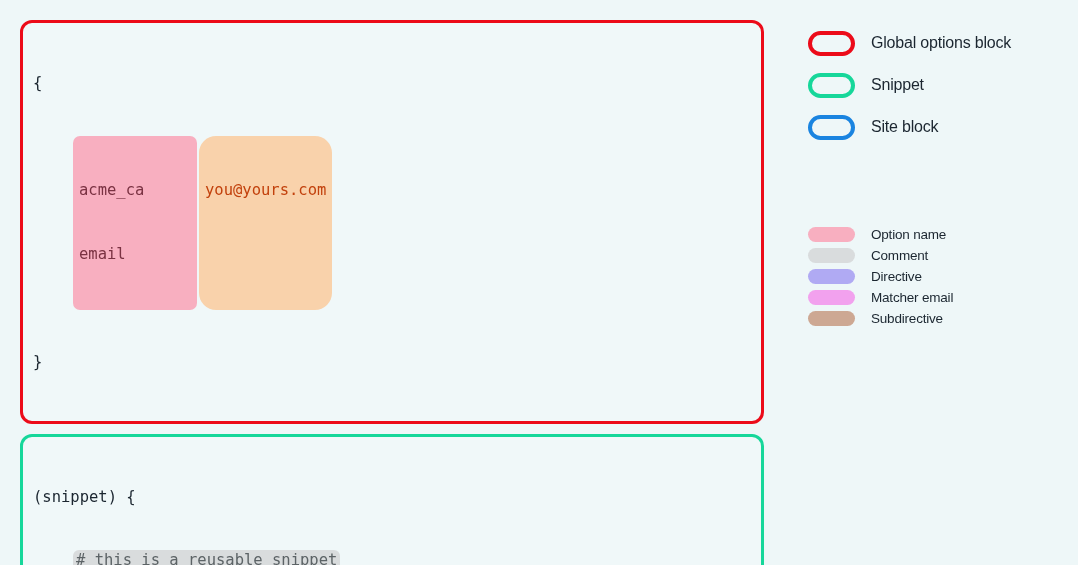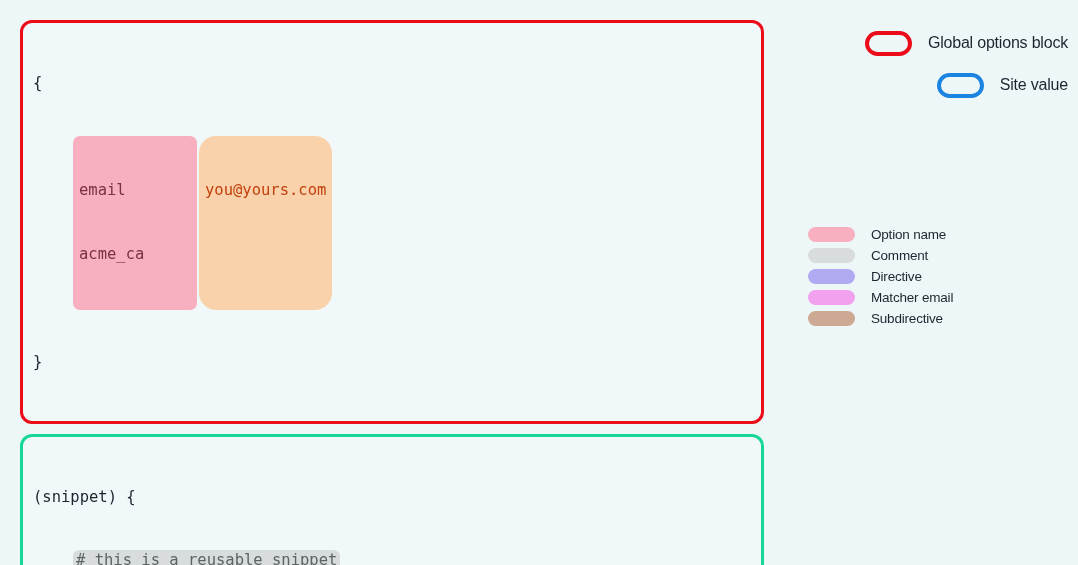--- a/index.html
+++ b/index.html
@@ -46,21 +46,21 @@
   .opt-values{
     background:#f9d2ab;border-radius:17px;color:#c2410c;
     padding:2px 6px;margin-left:2px;
   }
   .opt-names .line,.opt-values .line{height:22px;}
 
   .indent1{padding-left:40px;}
 
   
   .legend{position:absolute;left:808px;top:22px;width:260px;}
-  .legend-block-row{display:flex;align-items:center;height:42px;justify-content:flex-end;}
+  .legend-block-row{display:flex;align-items:center;height:42px;}
   .lg-outline{
     width:47px;height:25px;border-radius:13px;box-sizing:border-box;
     flex:0 0 auto;
   }
   .lg-outline.red{border:4px solid #ec0b19;}
   .lg-outline.green{border:4px solid #16d79a;}
   .lg-outline.blue{border:4px solid #1a84e0;}
   .lg-outline.magenta{border:4px solid #ef13e4;}
   .lg-block-label{
     margin-left:16px;font-size:16px;color:#1b2630;
@@ -82,22 +82,22 @@
 
 <div id="stage">
 
   <div class="code-col">
 
     <div class="block global">
       <div class="code">
         <div class="line">{</div>
         <div class="opt-grid">
           <div class="opt-names code">
+            <div class="line">acme_ca</div>
             <div class="line">email</div>
-            <div class="line">acme_ca</div>
           </div>
           <div class="opt-values code">
             <div class="line">you@yours.com</div>
           </div>
         </div>
         <div class="line">}</div>
       </div>
     </div>
 
     <div class="block snippet">
@@ -109,22 +109,26 @@
     </div>
 
   </div>
 
   <div class="legend">
     <div class="legend-block-row">
       <span class="lg-outline red"></span>
       <span class="lg-block-label">Global options block</span>
     </div>
     <div class="legend-block-row">
+      <span class="lg-outline green"></span>
+      <span class="lg-block-label">Snippet</span>
+    </div>
+    <div class="legend-block-row">
       <span class="lg-outline blue"></span>
-      <span class="lg-block-label">Site value</span>
+      <span class="lg-block-label">Site block</span>
     </div>
   </div>
 
   <div class="legend-tokens">
     <div class="legend-token-row">
       <span class="lg-swatch" style="background:#f8afc0"></span>
       <span class="lg-token-label">Option name</span>
     </div>
     <div class="legend-token-row">
       <span class="lg-swatch" style="background:#d9dcdd"></span>

